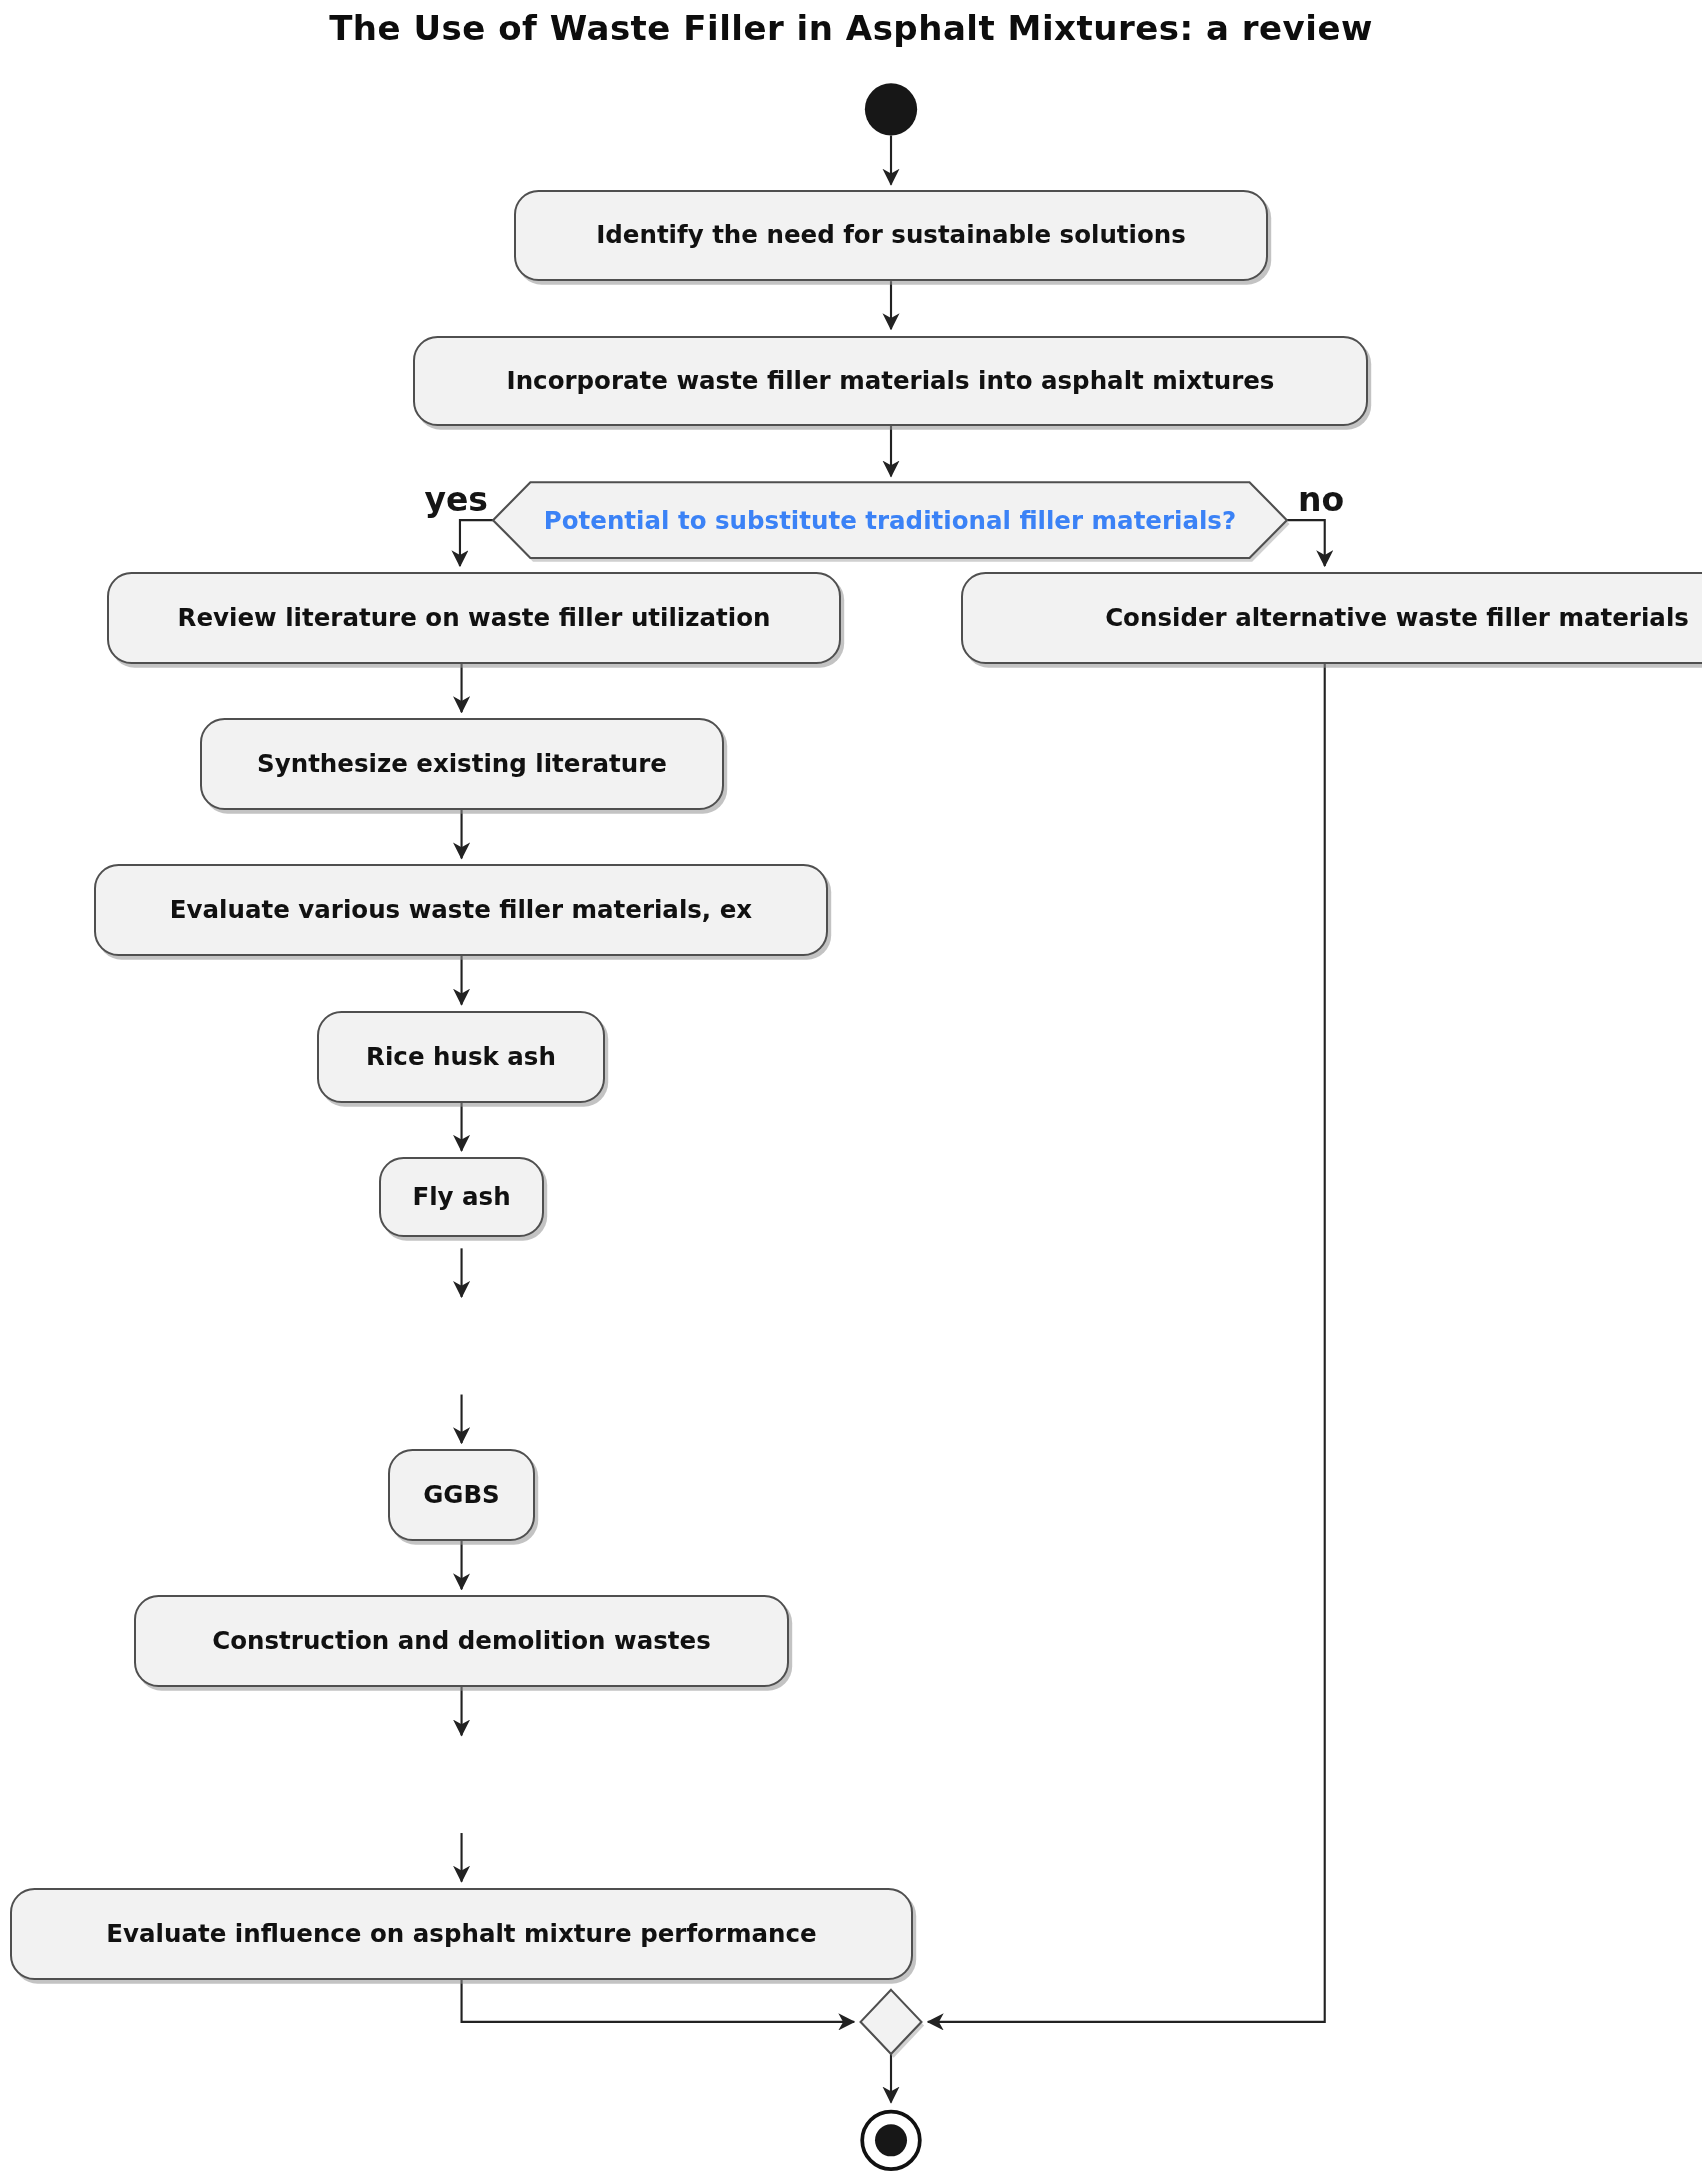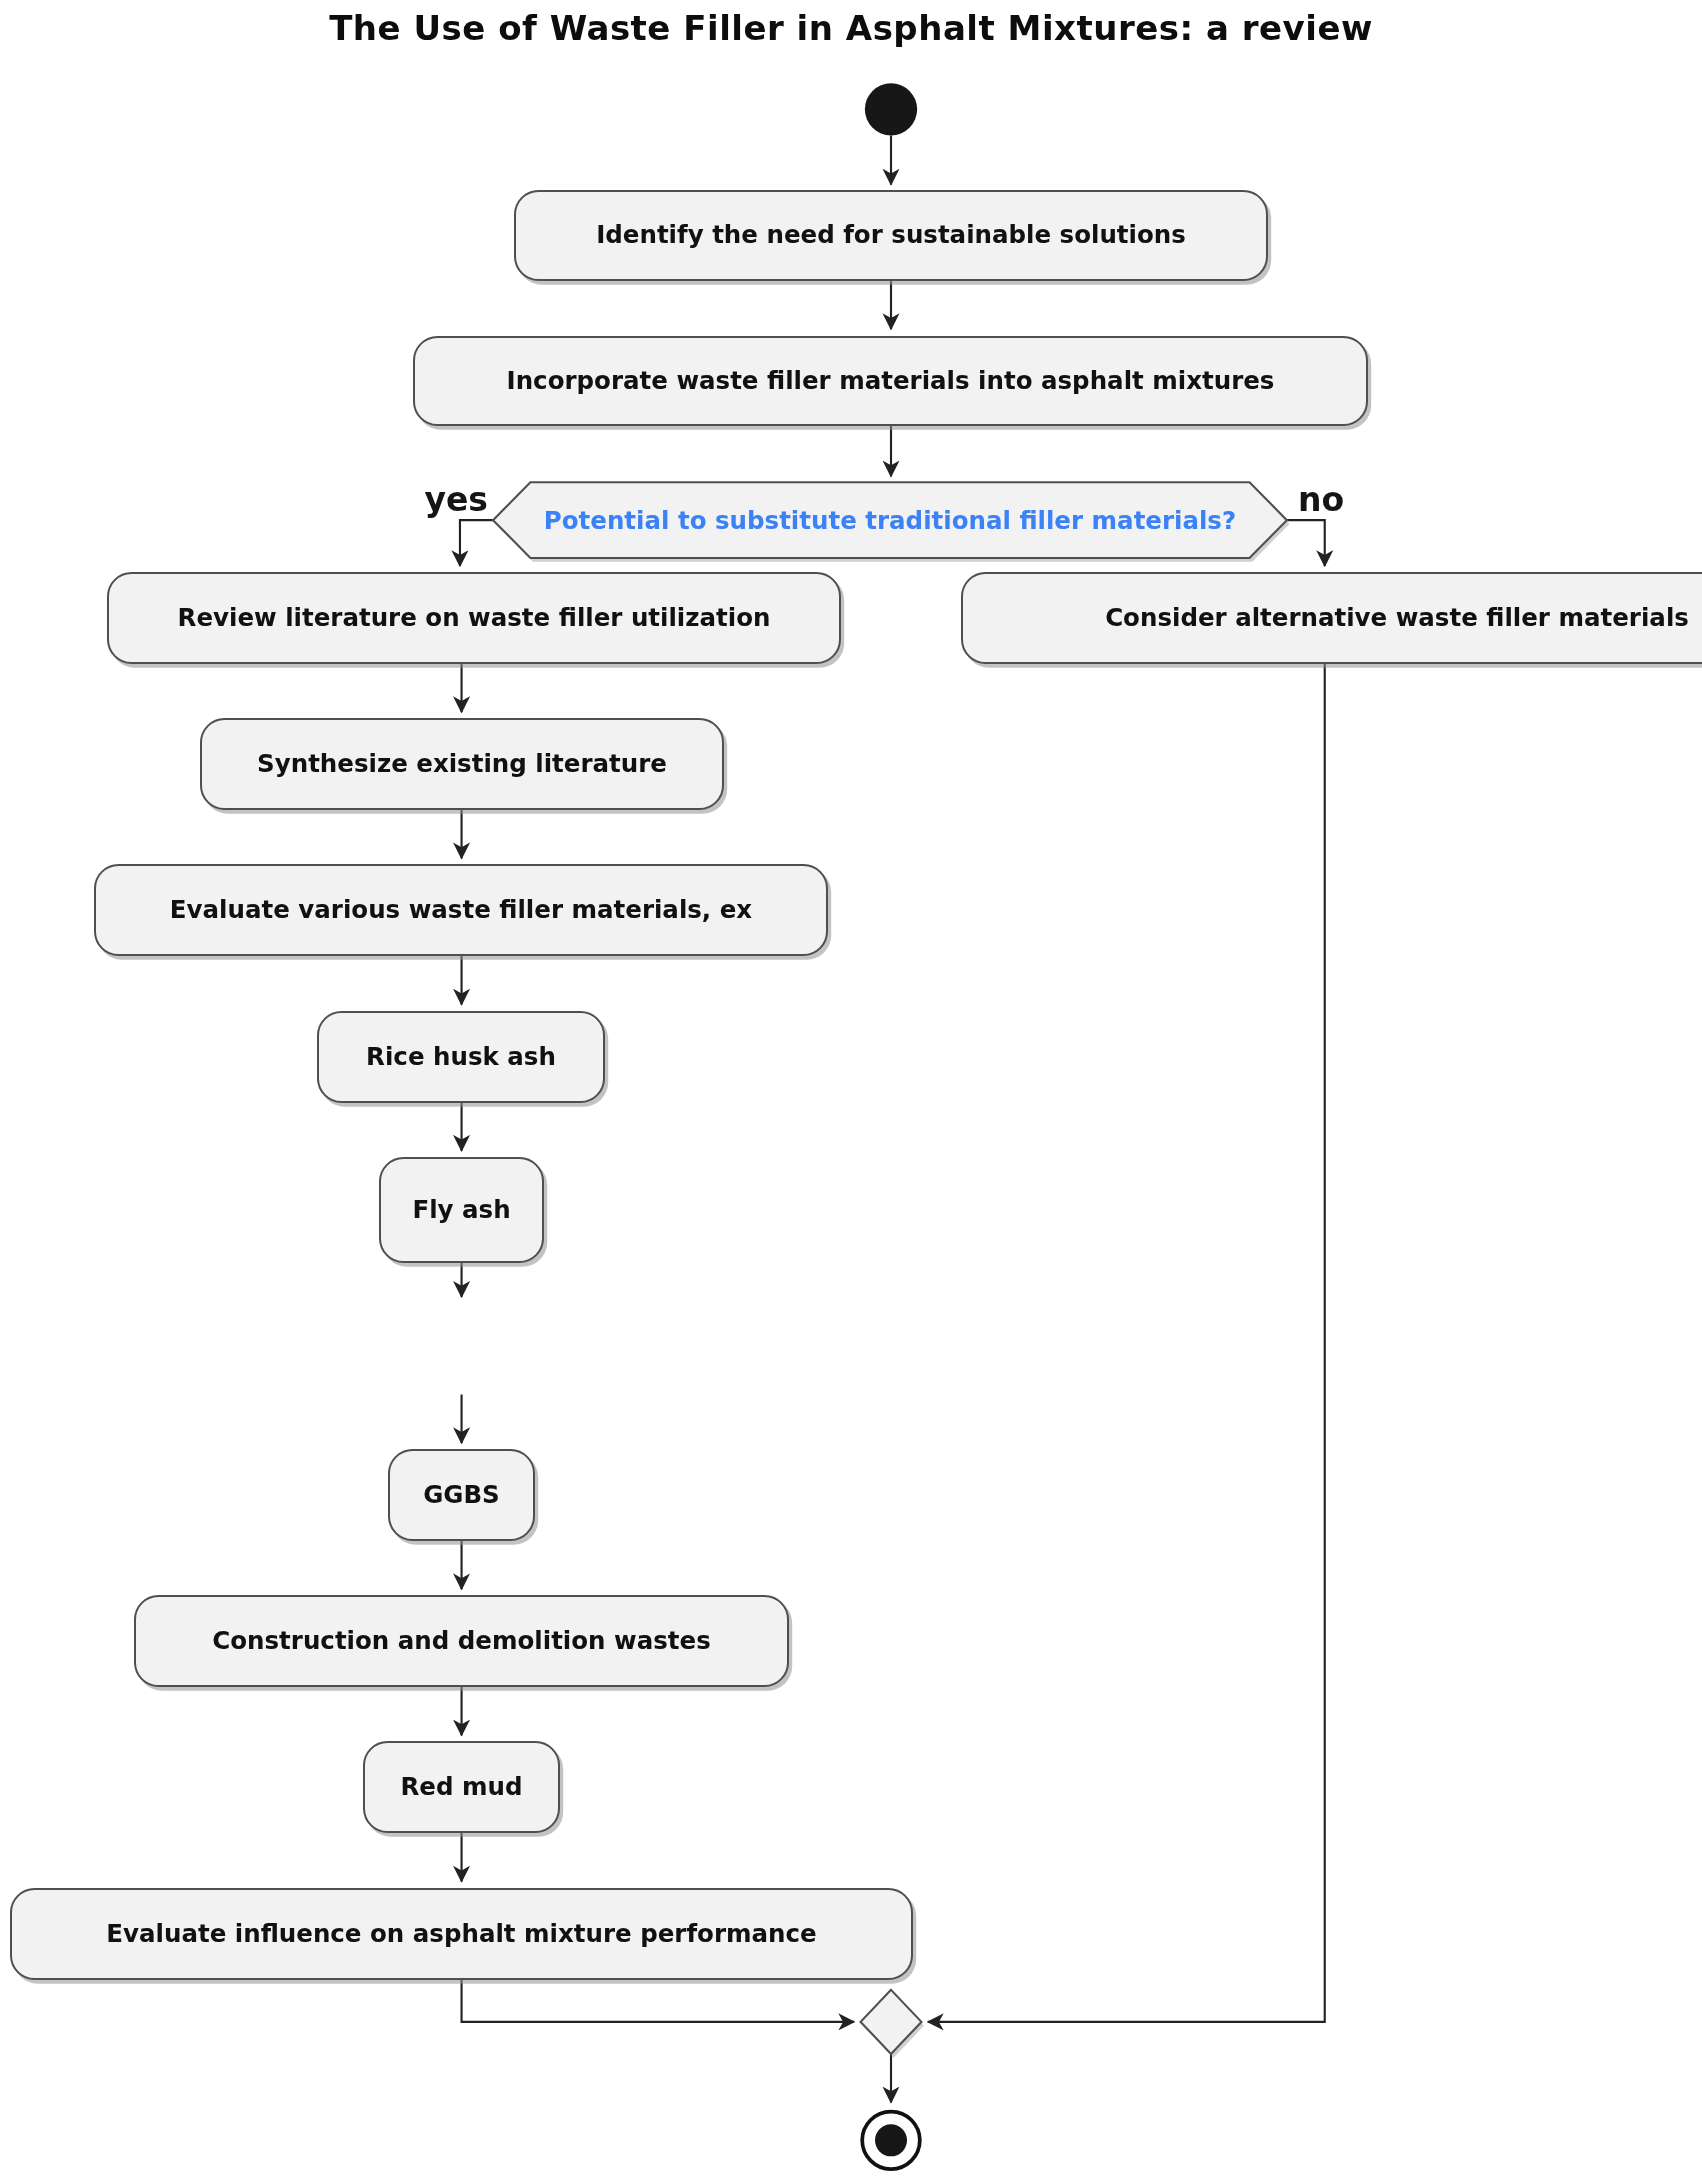--- a/index.html
+++ b/index.html
@@ -157,36 +157,33 @@
   </div>
 
   <div class="action" style="left:94px; top:864px; width:734px; height:92px;">
     <span>Evaluate various waste filler materials, ex</span>
   </div>
 
   <div class="action" style="left:317px; top:1011px; width:288px; height:92px;">
     <span>Rice husk ash</span>
   </div>
 
-  <div class="action" style="left:379px; top:1157px; width:165px; height:106px;">
+  <div class="action" style="left:379px; top:1157px; width:165px; height:80px;">
     <span>Fly ash</span>
   </div>
 
 
   <div class="action" style="left:388px; top:1449px; width:147px; height:92px;">
     <span>GGBS</span>
   </div>
 
   <div class="action" style="left:134px; top:1595px; width:655px; height:92px;">
     <span>Construction and demolition wastes</span>
   </div>
 
-  <div class="action" style="left:363px; top:1741px; width:197px; height:92px;">
-    <span>Red mud</span>
-  </div>
 
   <div class="action" style="left:10px; top:1888px; width:903px; height:92px;">
     <span>Evaluate influence on asphalt mixture performance</span>
   </div>
 
   <div class="action" style="left:961px; top:572px; width:872px; height:92px;">
     <span>Consider alternative waste filler materials</span>
   </div>
 
 </div>

